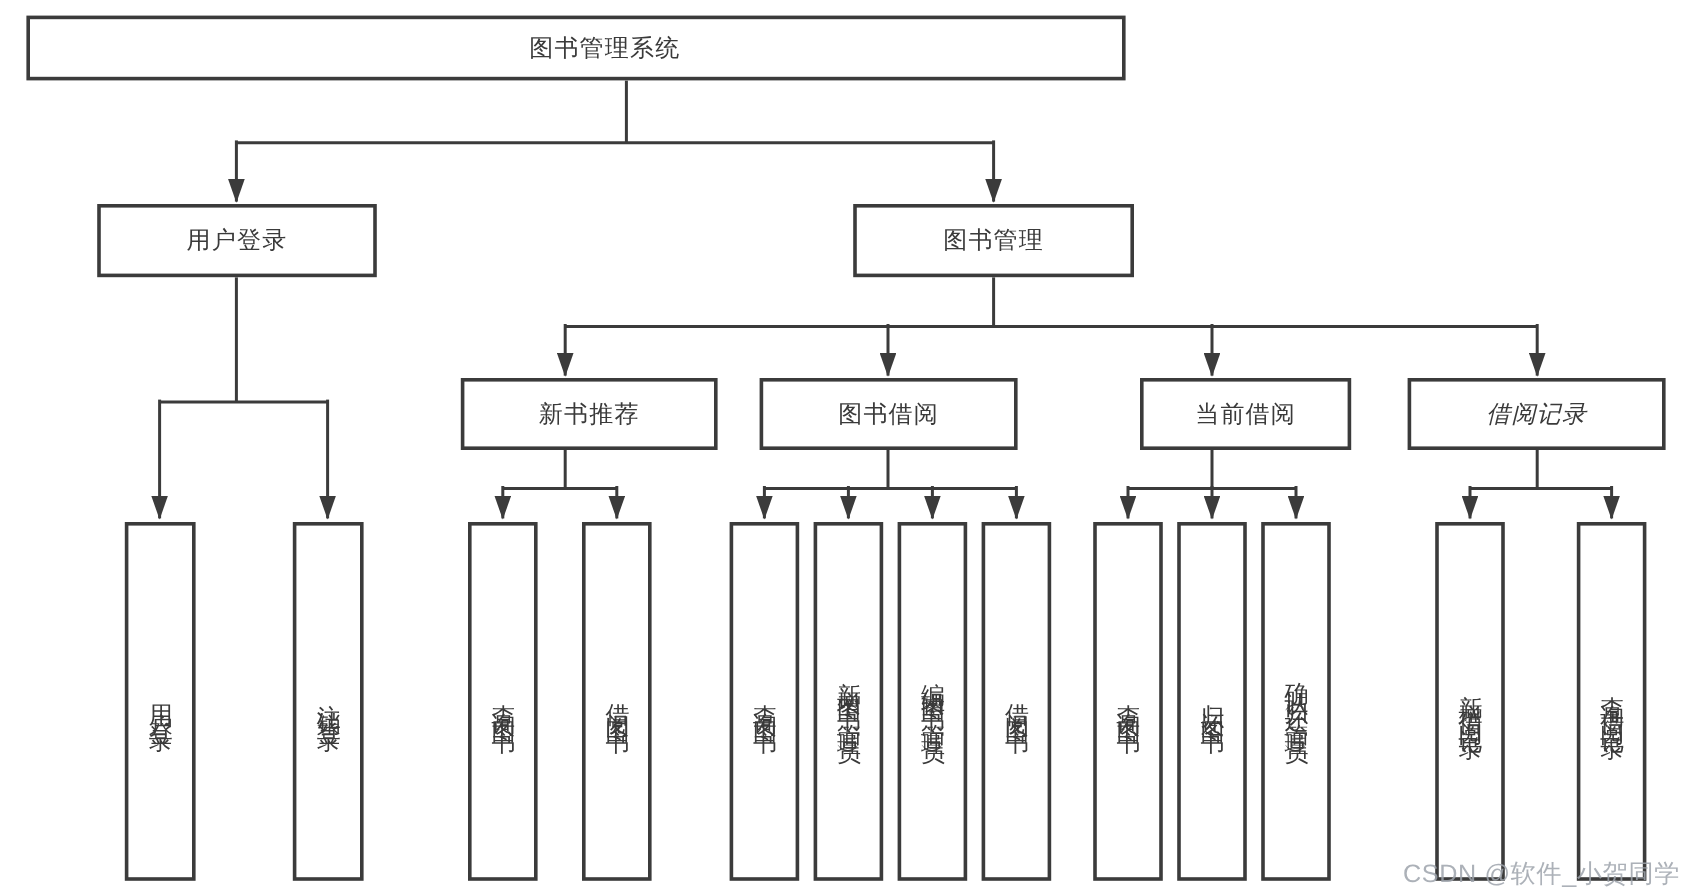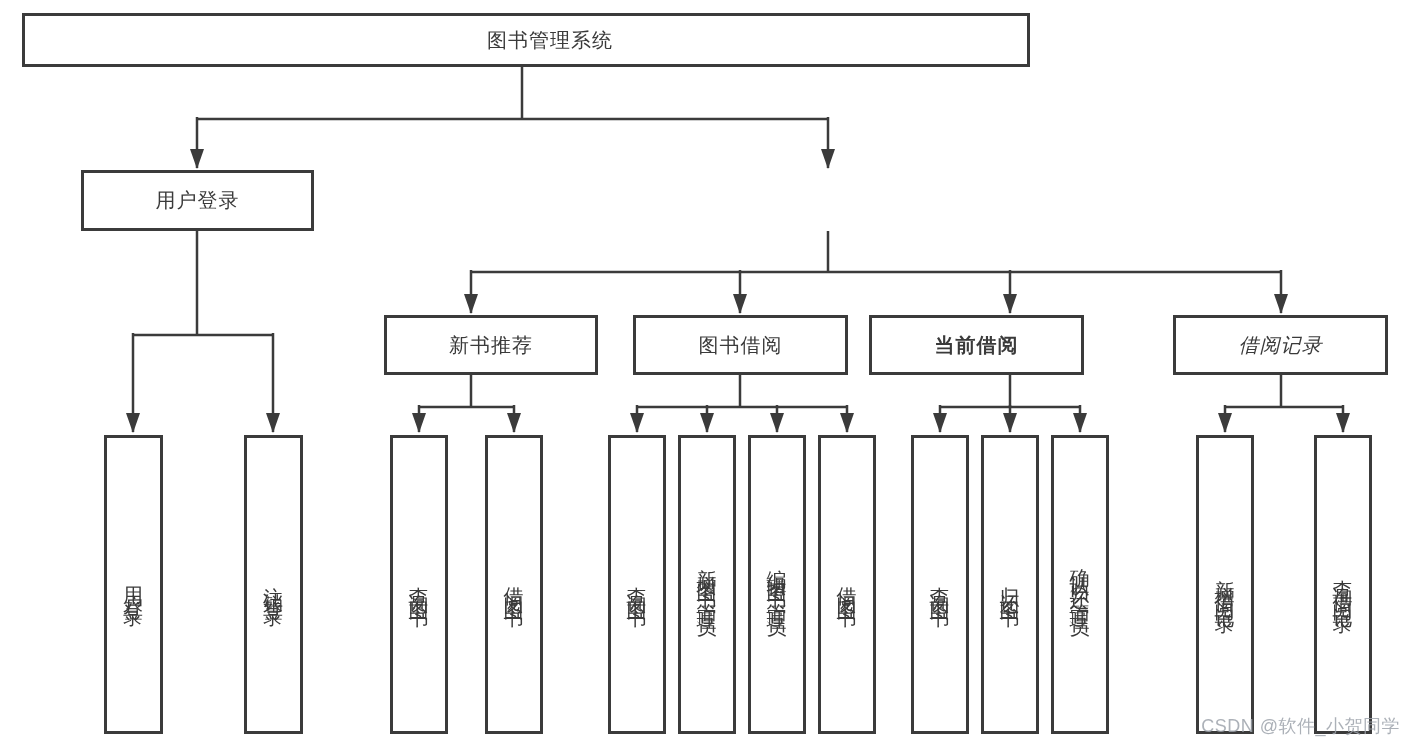--- a/index.html
+++ b/index.html
@@ -41,21 +41,21 @@
     white-space: normal;
     line-height: 1;
   }
 
   .watermark {
     position: absolute;
     left: 1155px;
     top: 714px;
     width: 245px;
     text-align: right;
-    font-size: 18px;
+    font-size: 21px;
     color: rgba(158, 163, 171, 0.85);
     letter-spacing: 0.5px;
     z-index: 3;
   }
 </style>
 </head>
 <body>
 
 <div class="canvas">
 
@@ -102,27 +102,28 @@
       <path d="M1010,405 L1010,432" marker-end="url(#arrow)"></path>
       <path d="M1080,405 L1080,432" marker-end="url(#arrow)"></path>
 
       <path d="M1281,375 L1281,407"></path>
       <path d="M1225,407 L1343,407"></path>
       <path d="M1225,405 L1225,432" marker-end="url(#arrow)"></path>
       <path d="M1343,405 L1343,432" marker-end="url(#arrow)"></path>
     </g>
   </svg>
 
-  <div class="node" style="left:22px; top:13px; width:1008px; height:54px;padding-left:48px;">图书管理系统</div>
+  <div class="node" style="left:22px; top:13px; width:916px; height:54px;padding-left:48px;">图书管理系统</div>
 
   <div class="node" style="left:81px; top:170px; width:233px; height:61px;">用户登录</div>
+  <div class="node" style="left:711px; top:170px; width:234px; height:61px;">图书管理</div>
 
   <div class="node" style="left:384px; top:315px; width:214px; height:60px;">新书推荐</div>
   <div class="node" style="left:633px; top:315px; width:215px; height:60px;">图书借阅</div>
-  <div class="node" style="left:869px; top:315px; width:215px; height:60px;font-weight:bold;">当前借阅</div>
+  <div class="node" style="left:950px; top:315px; width:176px; height:60px;">当前借阅</div>
   <div class="node" style="left:1173px; top:315px; width:215px; height:60px;font-style:italic;">借阅记录</div>
 
   <div class="node v" style="left:104px; top:435px; width:59px; height:299px;">用户登录</div>
   <div class="node v" style="left:244px; top:435px; width:59px; height:299px;">注销登录</div>
 
   <div class="node v" style="left:390px; top:435px; width:58px; height:299px;">查询图书</div>
   <div class="node v" style="left:485px; top:435px; width:58px; height:299px;">借阅图书</div>
 
   <div class="node v" style="left:608px; top:435px; width:58px; height:299px;">查询图书</div>
   <div class="node v" style="left:678px; top:435px; width:58px; height:299px;">新增图书（管理员）</div>

